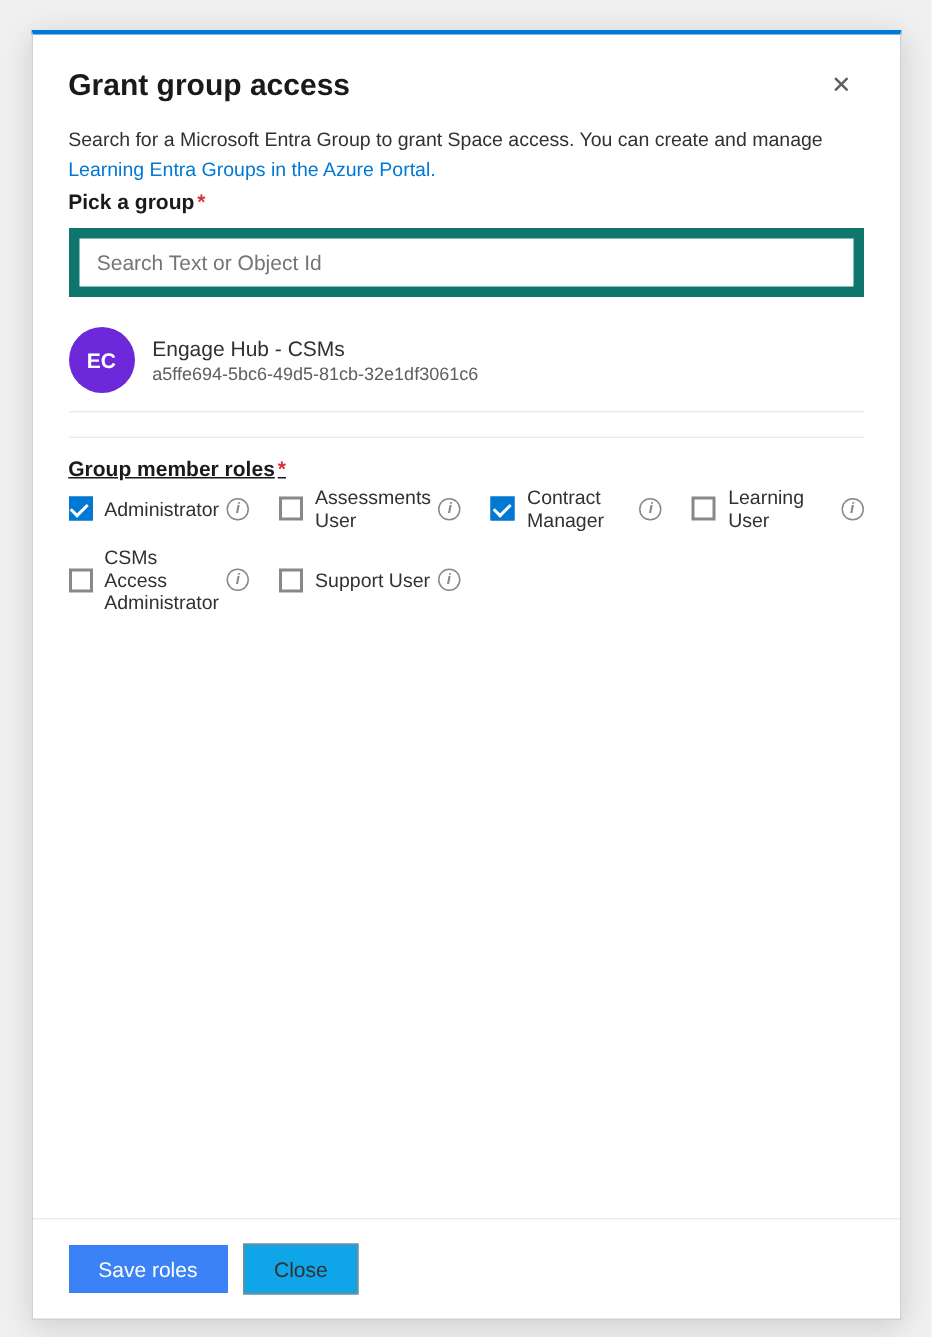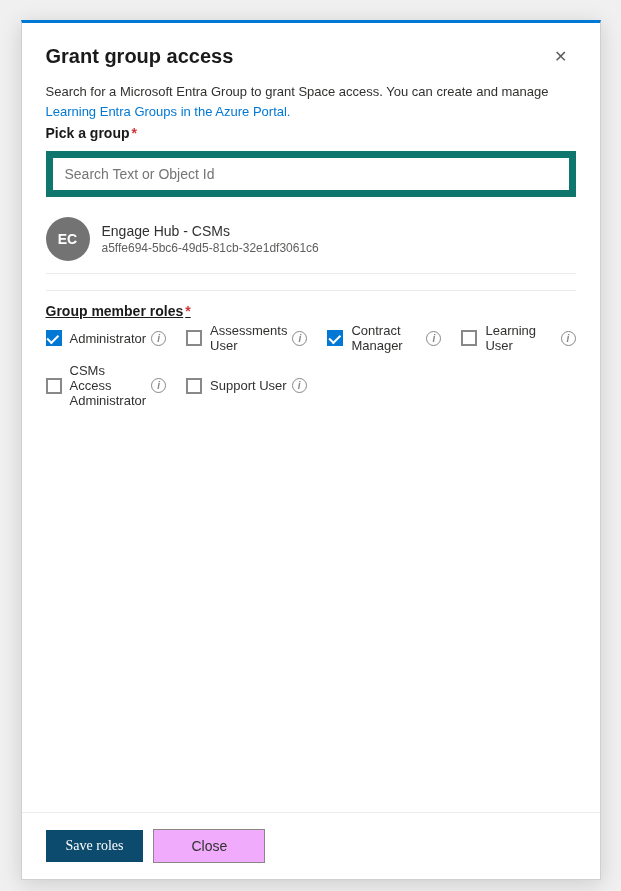--- a/index.html
+++ b/index.html
@@ -82,21 +82,21 @@
       display: flex;
       align-items: center;
       padding: 12px 0;
       border-bottom: 1px solid #edebe9;
       margin-top: 8px;
     }
     .group-avatar {
       width: 44px;
       height: 44px;
       border-radius: 50%;
-      background: #737373;
+      background: #6d28d9;
       display: flex;
       align-items: center;
       justify-content: center;
       color: #fff;
       font-size: 14px;
       font-weight: 600;
       flex-shrink: 0;
       margin-right: 12px;
     }
     .group-info {
@@ -187,33 +187,33 @@
     }
     .modal-footer {
       padding: 16px 24px;
       border-top: 1px solid #edebe9;
       display: flex;
       gap: 10px;
       align-items: center;
       margin-top: auto;
     }
     .btn-primary {
-      background: #0c4a6e;
+      background: #3b82f6;
       color: #fff;
       border: none;
       padding: 8px 20px;
       font-size: 14px;
       cursor: pointer;
-      font-family: Liberation Serif, serif;
+      font-family: Liberation Sans, sans-serif;
     }
     .btn-secondary {
-      background: #f0abfc;
+      background: #0ea5e9;
       color: #323130;
       border: 1px solid #8a8886;
-      padding: 8px 37px;
+      padding: 8px 20px;
       font-size: 14px;
       cursor: pointer;
       font-family: inherit;
     }
   </style>
 </head>
 <body>
 
 <div class="modal">
   <div class="modal-header">

